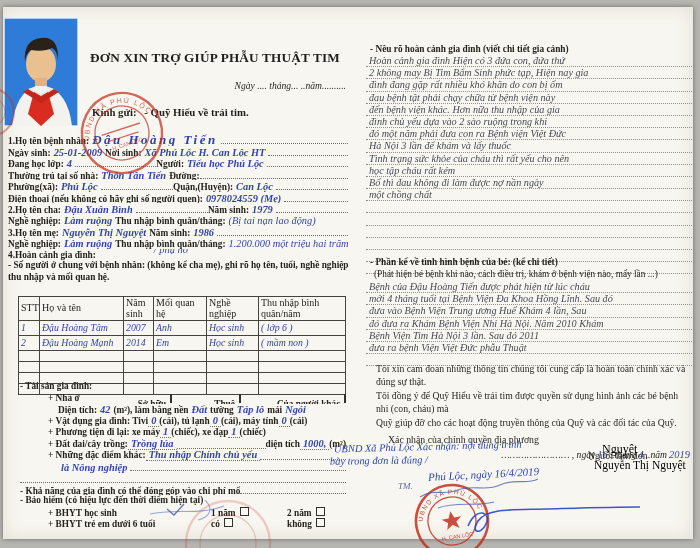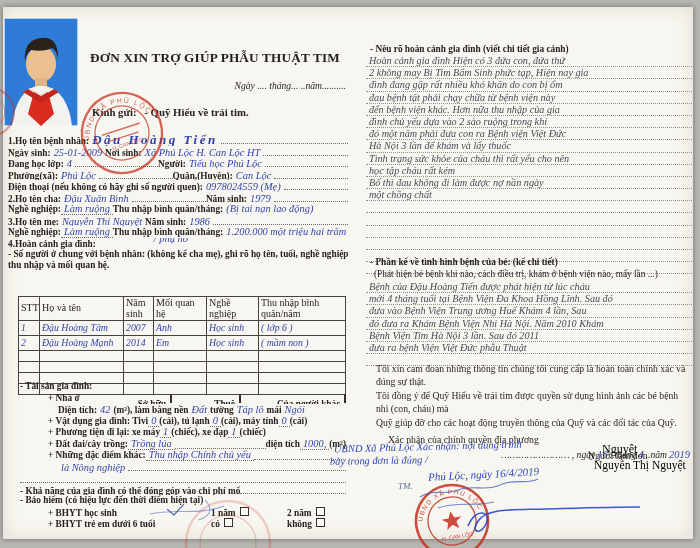--- a/index.html
+++ b/index.html
@@ -4,21 +4,21 @@
 <style>
   html,body{margin:0;padding:0;}
   body{width:700px;height:548px;position:relative;overflow:hidden;background:#b7b5b0;
        font-family:"Liberation Serif",serif;color:#211e1b;}
   .paper{position:absolute;left:3px;top:7px;right:7px;bottom:9px;background:#f8f6f0;
          box-shadow:inset 0 0 18px rgba(120,110,90,.18), 0 0 5px rgba(0,0,0,.4);}
   
   .printed{font-weight:bold;font-size:9.3px;color:#26221e;}
   .printed-n{font-weight:normal;font-size:9.3px;color:#26221e;}
   .hand{font-family:"Liberation Serif",serif;font-style:italic;color:#3244ae;font-size:10.4px;padding:0 3px;}
-  .hand.ul{border-bottom:1.2px dotted #6f6c66;}
+  .hand.ul{border-bottom:1.2px dotted #6f6c66;font-weight:bold;}
   .hand.big{font-size:13px;font-weight:bold;letter-spacing:2.5px;color:#2d3fae;}
   .fl{display:flex;align-items:baseline;height:11.45px;white-space:nowrap;overflow:hidden;}
   .fl.h14{height:14px;}
   .fill{flex:1 1 8px;border-bottom:1.2px dotted #6f6c66;height:9px;min-width:5px;}
   .cb{display:inline-block;width:7px;height:7px;border:1px solid #33302c;margin-left:4px;background:#fbfaf6;}
   
   .title{position:absolute;left:90px;top:50px;width:262px;font-weight:bold;font-size:13.2px;letter-spacing:.2px;}
   .dateblank{position:absolute;left:150px;top:80px;width:196px;text-align:right;font-style:italic;font-size:9.6px;color:#2a2622;}
   .kinhgui{position:absolute;left:92px;top:106px;font-weight:bold;font-size:10.8px;}
   .kinhgui span{margin-right:5px;}
@@ -94,20 +94,26 @@
   </div>
   <div class="fl">
     <span class="printed">Đang học lớp:</span>
     <span class="hand ul">4</span>
     <span class="fill"></span>
     <span class="printed">Người:</span>
     <span class="hand ul">Tiểu học Phú Lộc</span>
     <span class="fill"></span>
   </div>
   <div class="fl">
+    <span class="printed">Thường trú tại số nhà:</span>
+    <span class="hand ul">Thôn Tân Tiến</span>
+    <span class="printed">Đường:</span>
+    <span class="fill"></span>
+  </div>
+  <div class="fl">
     <span class="printed">Phường(xã):</span>
     <span class="hand ul">Phú Lộc</span>
     <span class="fill"></span>
     <span class="printed">Quận,(Huyện):</span>
     <span class="hand ul">Can Lộc</span>
     <span class="fill"></span>
   </div>
   <div class="fl">
     <span class="printed">Điện thoại (nếu không có hãy ghi số người quen):</span>
     <span class="hand ul">0978024559  (Mẹ)</span>

